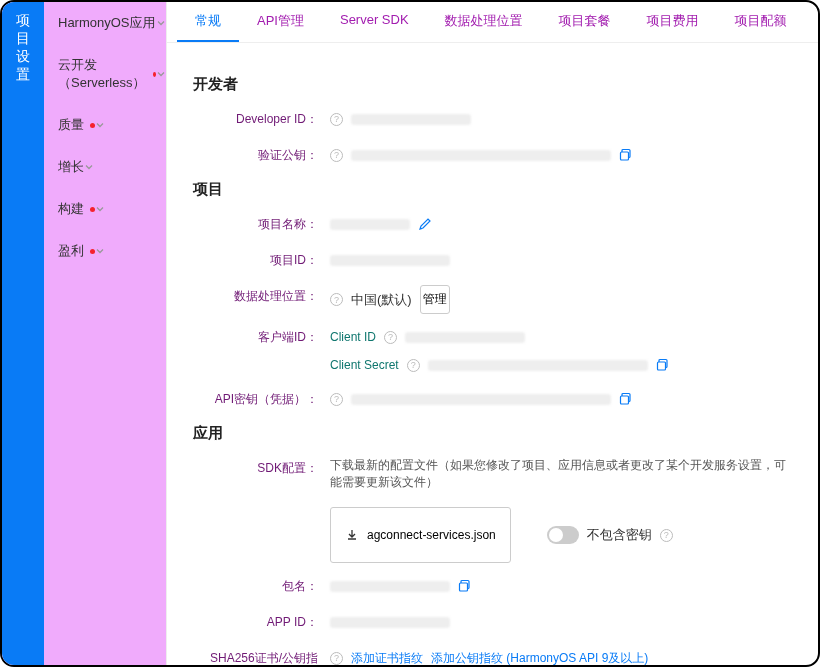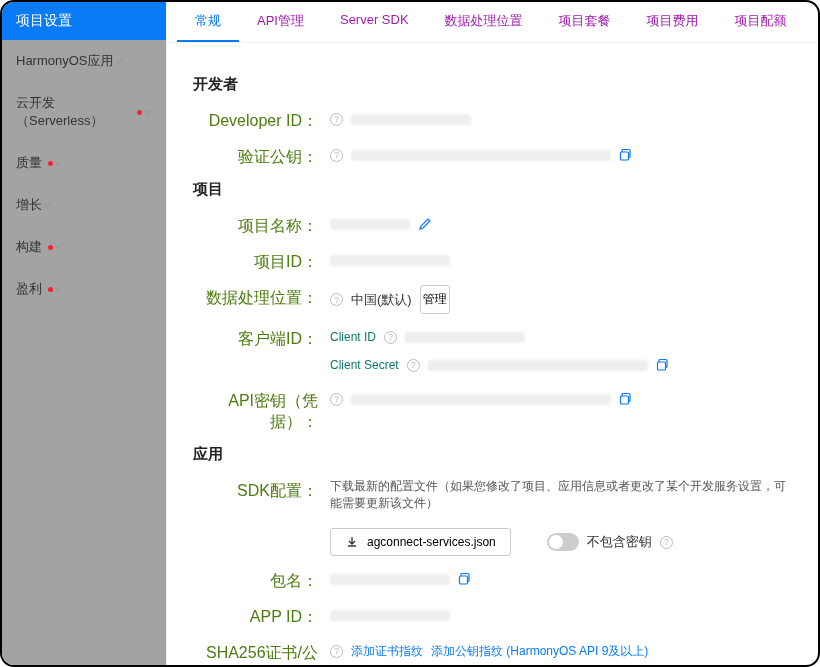--- a/index.html
+++ b/index.html
@@ -1,51 +1,51 @@
 <!DOCTYPE html>
 <html><head>
 <meta charset="utf-8">
 <style>
 * { margin: 0; padding: 0; box-sizing: border-box; }
 body { font-family: -apple-system, "Helvetica Neue", Arial, sans-serif; font-size: 13px; color: #333; background: #fff; }
 .frame { width: 820px; height: 667px; border: 2px solid #000; border-radius: 14px; overflow: hidden; position: relative; background: #fff; }
 .layout { display: flex; height: 100%; }
 
 
-.sidebar { width: 165px; background: #a3a3a3; border-right: 1px solid #eee; display: flex; flex-direction: column; }
+.sidebar { width: 165px; background: #f0abfc; border-right: 1px solid #eee; display: flex; flex-direction: row; }
 .sidebar-title { background: #097bf6; color: #fff; padding: 10px 14px; font-size: 14px; font-weight: 500; }
 .nav-list { display: flex; flex-direction: column; }
 .nav-item { display: flex; align-items: center; padding: 12px 14px; cursor: pointer; color: #333; font-size: 13px; }
 .nav-label { display: flex; align-items: center; gap: 4px; }
 .badge-dot { width: 5px; height: 5px; background: #f5222d; border-radius: 50%; display: inline-block; margin-left: 2px; }
 .chevron { color: #999; }
 
 
 .main { flex: 1; display: flex; flex-direction: column; overflow: hidden; }
 .tabs { display: flex; border-bottom: 1px solid #eee; padding: 0 10px; }
 .tab { padding: 10px 18px; color: #a21caf; cursor: pointer; font-size: 13px; }
 .tab.active { color: #097bf6; border-bottom: 2px solid #097bf6; font-weight: 500; }
 .content { flex: 1; overflow-y: auto; padding: 20px 26px 20px 26px; }
 
 .section-title { font-size: 15px; font-weight: 600; margin: 12px 0 14px 0; color: #222; }
 .row { display: flex; align-items: flex-start; margin-bottom: 12px; min-height: 24px; }
-.label { width: 125px; text-align: right; color: #4d7c0f; font-size: 16px; padding-top: 3px; flex-shrink: 0; }
+.label { width: 125px; text-align: right; color: #701a75; font-size: 12px; padding-top: 3px; flex-shrink: 0; }
 .value { flex: 1; padding-left: 12px; display: flex; flex-direction: column; gap: 6px; }
 .value-line { display: flex; align-items: center; gap: 8px; min-height: 22px; }
 .help-icon { width: 13px; height: 13px; border: 1px solid #bbb; border-radius: 50%; display: inline-flex; align-items: center; justify-content: center; font-size: 9px; color: #bbb; flex-shrink: 0; }
 .blur-placeholder { display: inline-block; height: 11px; border-radius: 3px; background: #eee; filter: blur(1px); }
 .blur-placeholder.w80 { width: 80px; }
 .blur-placeholder.w120 { width: 120px; }
 .blur-placeholder.w220 { width: 220px; }
 .blur-placeholder.w260 { width: 260px; }
 .copy-icon { color: #097bf6; cursor: pointer; }
 .edit-icon { color: #097bf6; cursor: pointer; }
 .link { color: #097bf6; cursor: pointer; font-size: 12px; text-align: center; }
 .btn-outline { border: 1px solid #ccc; background: #fff; border-radius: 3px; padding: 5px 2px; font-size: 12px; cursor: pointer; display: inline-flex; align-items: center; gap: 6px; }
-.btn-download { border: 1px solid #ccc; background: #fff; border-radius: 3px; padding: 6px 14px; font-size: 12px; cursor: pointer; display: inline-flex; align-items: center; gap: 8px; }
+.btn-download { border: 1px solid #ccc; background: #fff; border-radius: 3px; padding: 20px 14px; font-size: 12px; cursor: pointer; display: inline-flex; align-items: center; gap: 8px; }
 .toggle { width: 32px; height: 18px; background: #ccc; border-radius: 9px; position: relative; cursor: pointer; flex-shrink: 0; }
 .toggle::after { content: ""; position: absolute; width: 14px; height: 14px; background: #fff; border-radius: 50%; top: 2px; left: 2px; }
 .sdk-help { font-size: 12px; color: #555; margin-bottom: 10px; }
 .small-label { font-size: 12px; color: #0f766e; }
 svg { display: block; }
 </style>
 </head>
 <body>
 
 <div class="frame">

